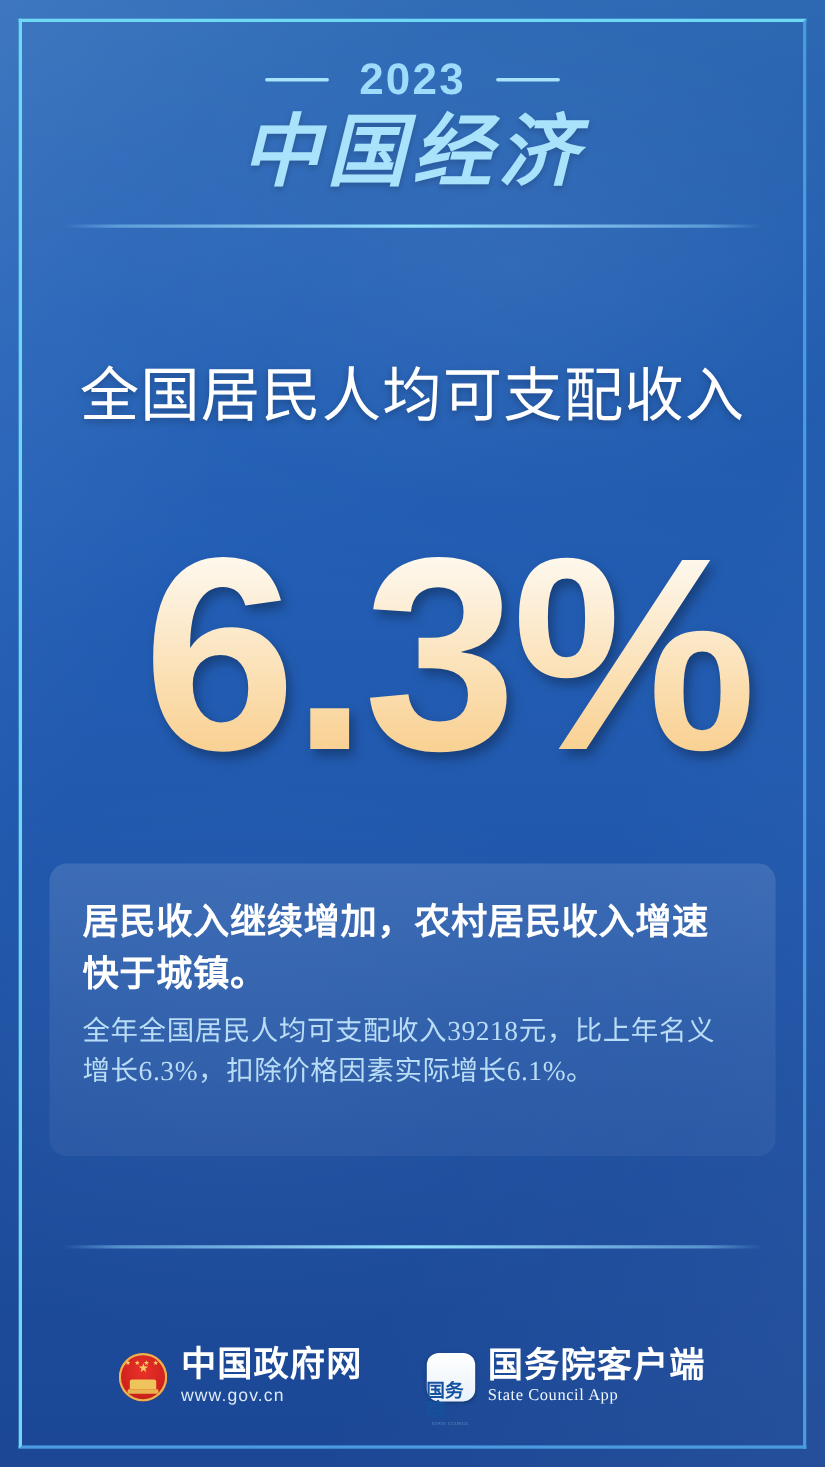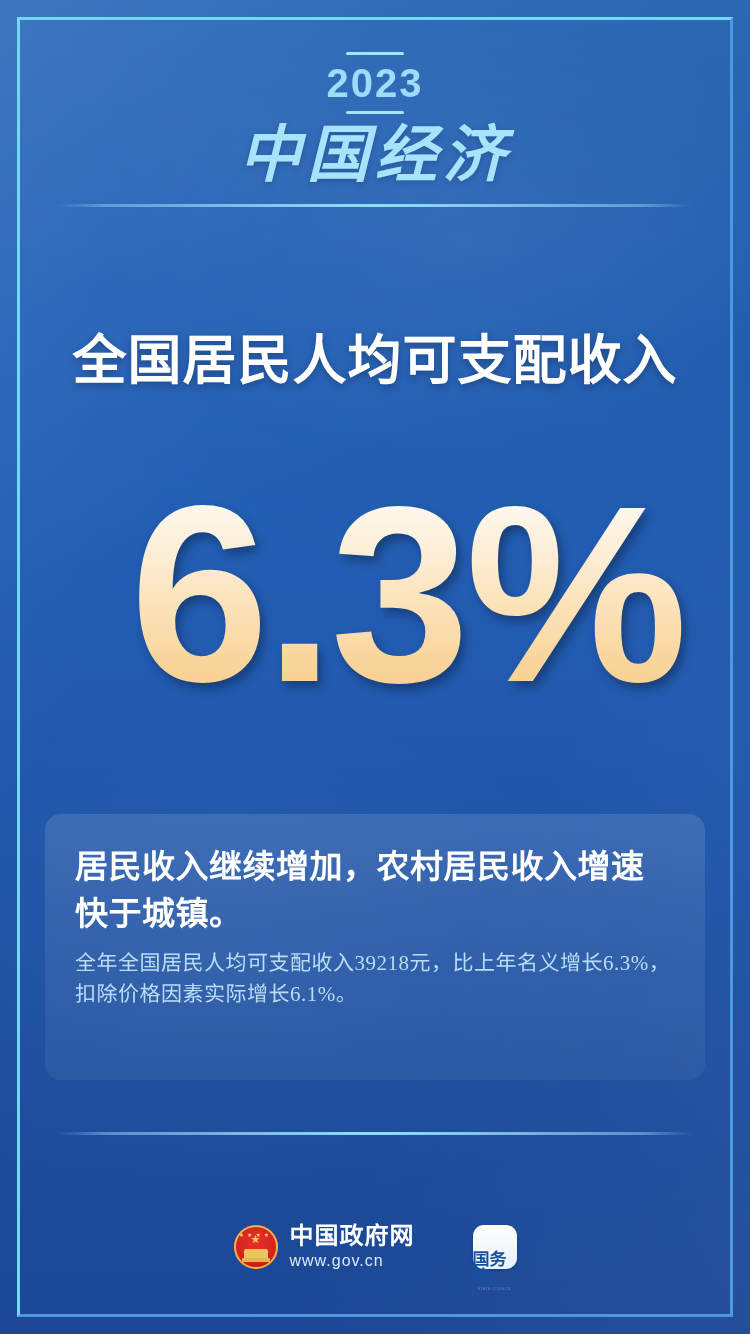--- a/index.html
+++ b/index.html
@@ -56,40 +56,39 @@
     position: absolute;
     top: 52px;
     left: 0;
     width: 750px;
     text-align: center;
   }
   .year-row {
     display: flex;
     align-items: center;
     justify-content: center;
-    gap: 8px;
-    flex-direction: column;
+    gap: 28px;
   }
   .dash {
     width: 58px;
     height: 3px;
     background: #a9e2fb;
     border-radius: 2px;
   }
   .year {
     font-size: 40px;
     font-weight: bold;
     color: #9fdcfb;
     letter-spacing: 2px;
     line-height: 1;
   }
   .brand {
     margin-top: 6px;
     font-family: "Liberation Serif", "DejaVu Serif", serif;
-    font-size: 62px;
+    font-size: 72px;
     font-weight: bold;
     font-style: italic;
     color: #a8e2fb;
     letter-spacing: 6px;
     line-height: 1.15;
     text-shadow: 0 2px 6px rgba(0,0,0,0.18);
   }
 
   
   .divider {
@@ -113,21 +112,21 @@
   
   .headline-block {
     position: absolute;
     top: 330px;
     left: 0;
     width: 750px;
     text-align: center;
   }
   .headline {
     font-size: 54px;
-    font-weight: bold;
+    font-weight: normal;
     color: #ffffff;
     letter-spacing: 1px;
     line-height: 1.12;
     text-shadow: 0 3px 7px rgba(0,0,0,0.25);
   }
   .subhead {
     margin-top: 16px;
     font-size: 37px;
     font-weight: bold;
     color: #f6cf8e;
@@ -157,39 +156,39 @@
     background-clip: text;
     color: transparent;
     -webkit-text-fill-color: transparent;
     filter: drop-shadow(4px 6px 5px rgba(0,0,0,0.30));
   }
 
   
   .card {
     position: absolute;
     left: 45px;
-    top: 814px;
+    top: 785px;
     width: 660px;
     height: 266px;
     box-sizing: border-box;
     padding: 30px 32px 0 30px;
     border-radius: 16px;
     background: linear-gradient(180deg, rgba(255,255,255,0.12) 0%, rgba(255,255,255,0.07) 55%, rgba(255,255,255,0.05) 100%);
   }
   .card-lead {
     font-size: 33px;
     font-weight: bold;
     color: #ffffff;
     line-height: 1.42;
     letter-spacing: 0.5px;
   }
   .card-body {
     margin-top: 10px;
     font-family: "Liberation Serif", "DejaVu Serif", serif;
-    font-size: 21px;
+    font-size: 25px;
     color: #b9ddf6;
     line-height: 1.5;
     letter-spacing: 0.5px;
   }
 
   
   .footer {
     position: absolute;
     top: 1222px;
     left: 0;
@@ -247,21 +246,21 @@
     position: absolute;
     left: 50%;
     transform: translateX(-50%);
     bottom: 7px;
     width: 28px;
     height: 4px;
     background: #e8b451;
     border-radius: 1px;
   }
   .logo-text-cn {
-    font-size: 24px;
+    font-size: 32px;
     font-weight: bold;
     color: #ffffff;
     line-height: 1.15;
     letter-spacing: 1px;
   }
   .logo-text-sub {
     font-size: 16px;
     color: #dce9f7;
     letter-spacing: 1px;
     line-height: 1.4;
@@ -346,15 +345,19 @@
         <div class="logo-text-cn">中国政府网</div>
         <div class="logo-text-sub">www.gov.cn</div>
       </div>
     </div>
 
     <div class="logo-unit">
       <div class="app-icon">
         <span class="app-icon-cn">国务院</span>
         <span class="app-icon-en">STATE COUNCIL</span>
       </div>
+      <div>
+        <div class="logo-text-cn">国务院客户端</div>
+        <div class="logo-text-sub-serif">State Council App</div>
+      </div>
     </div>
   </div>
 </div>
 
 </body></html>

